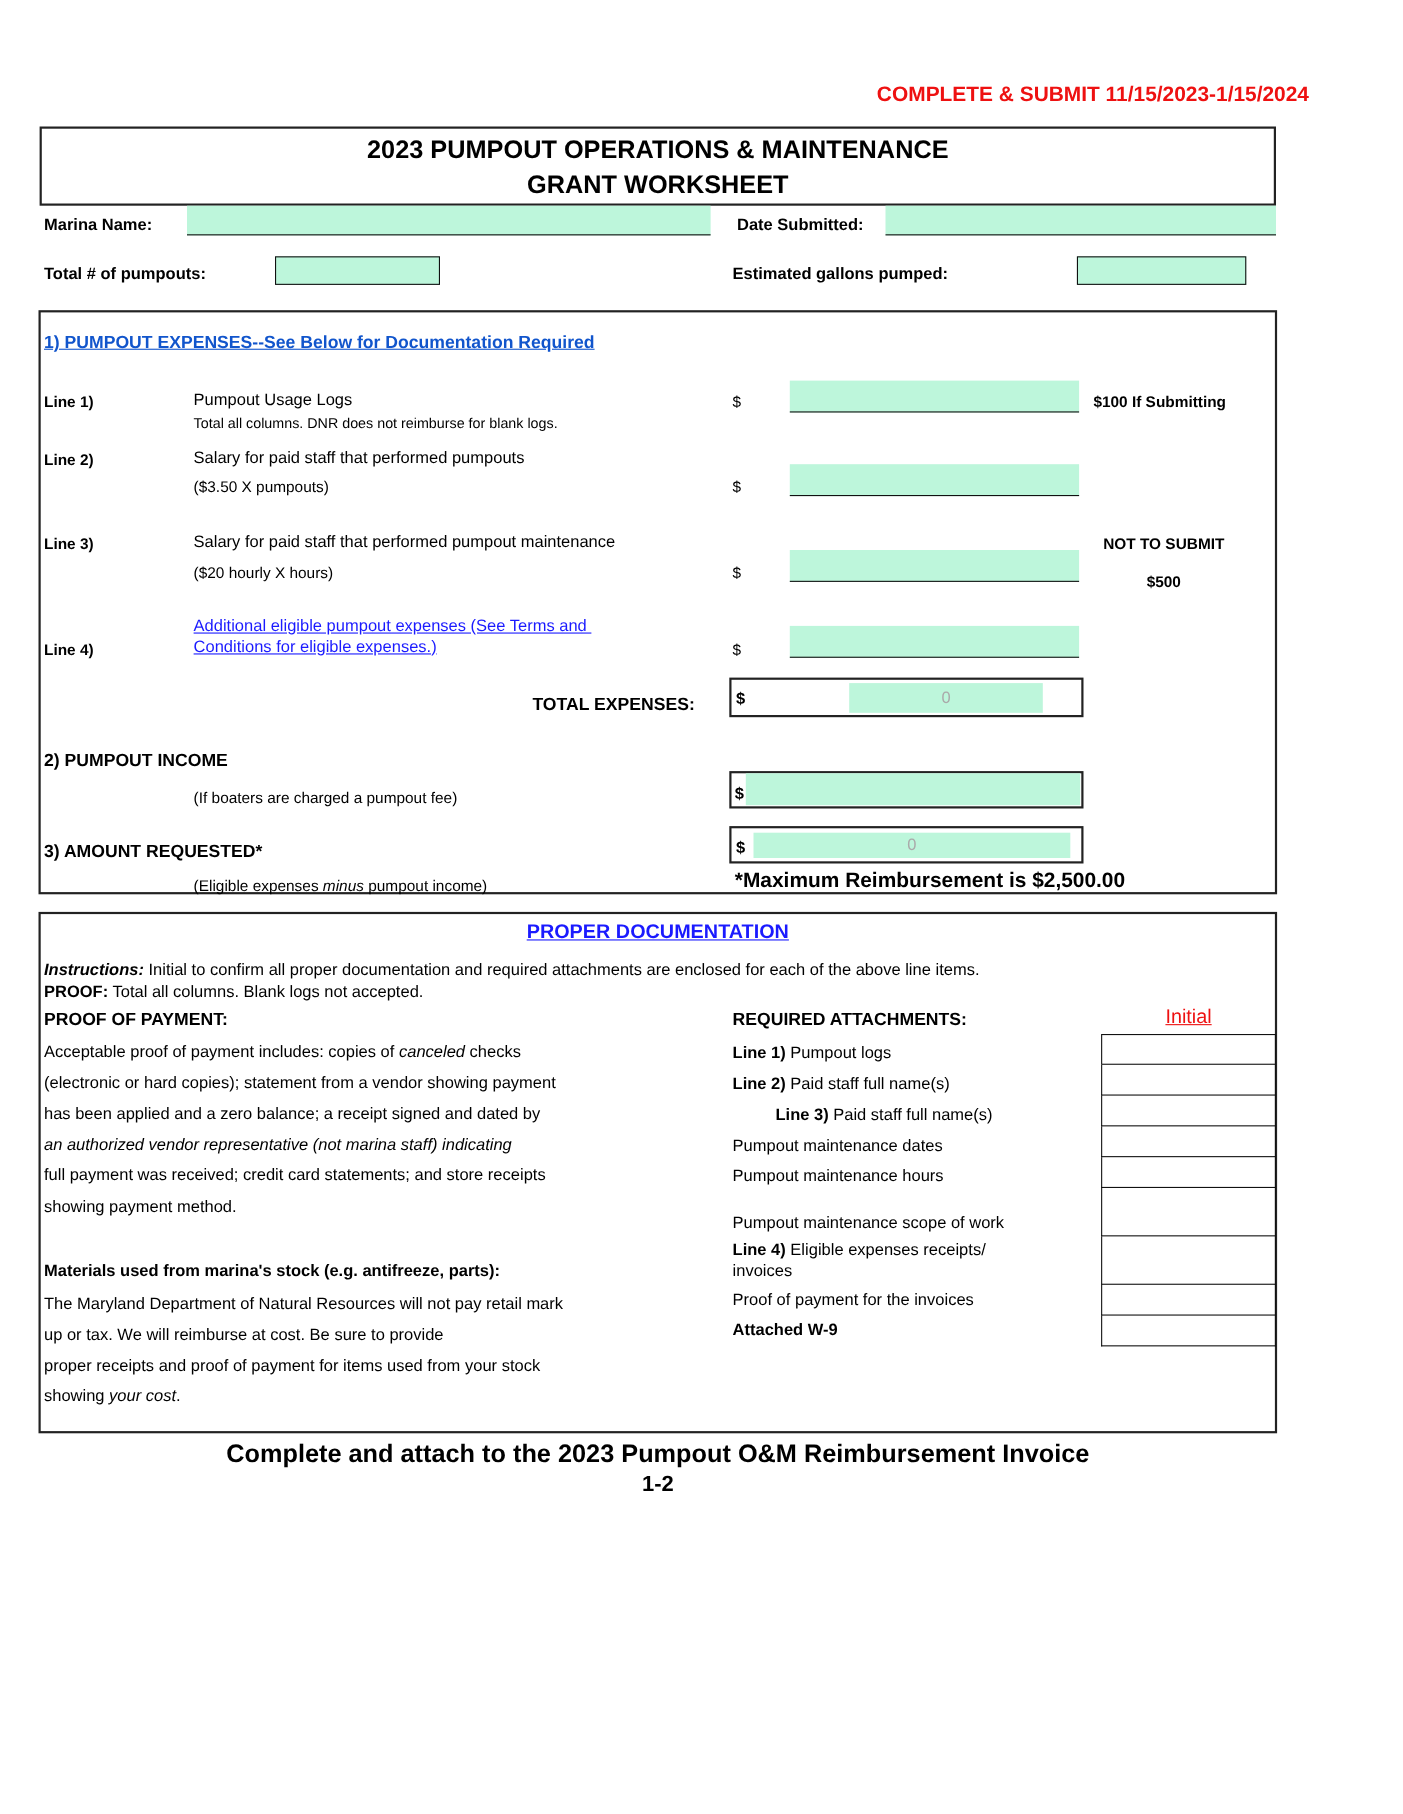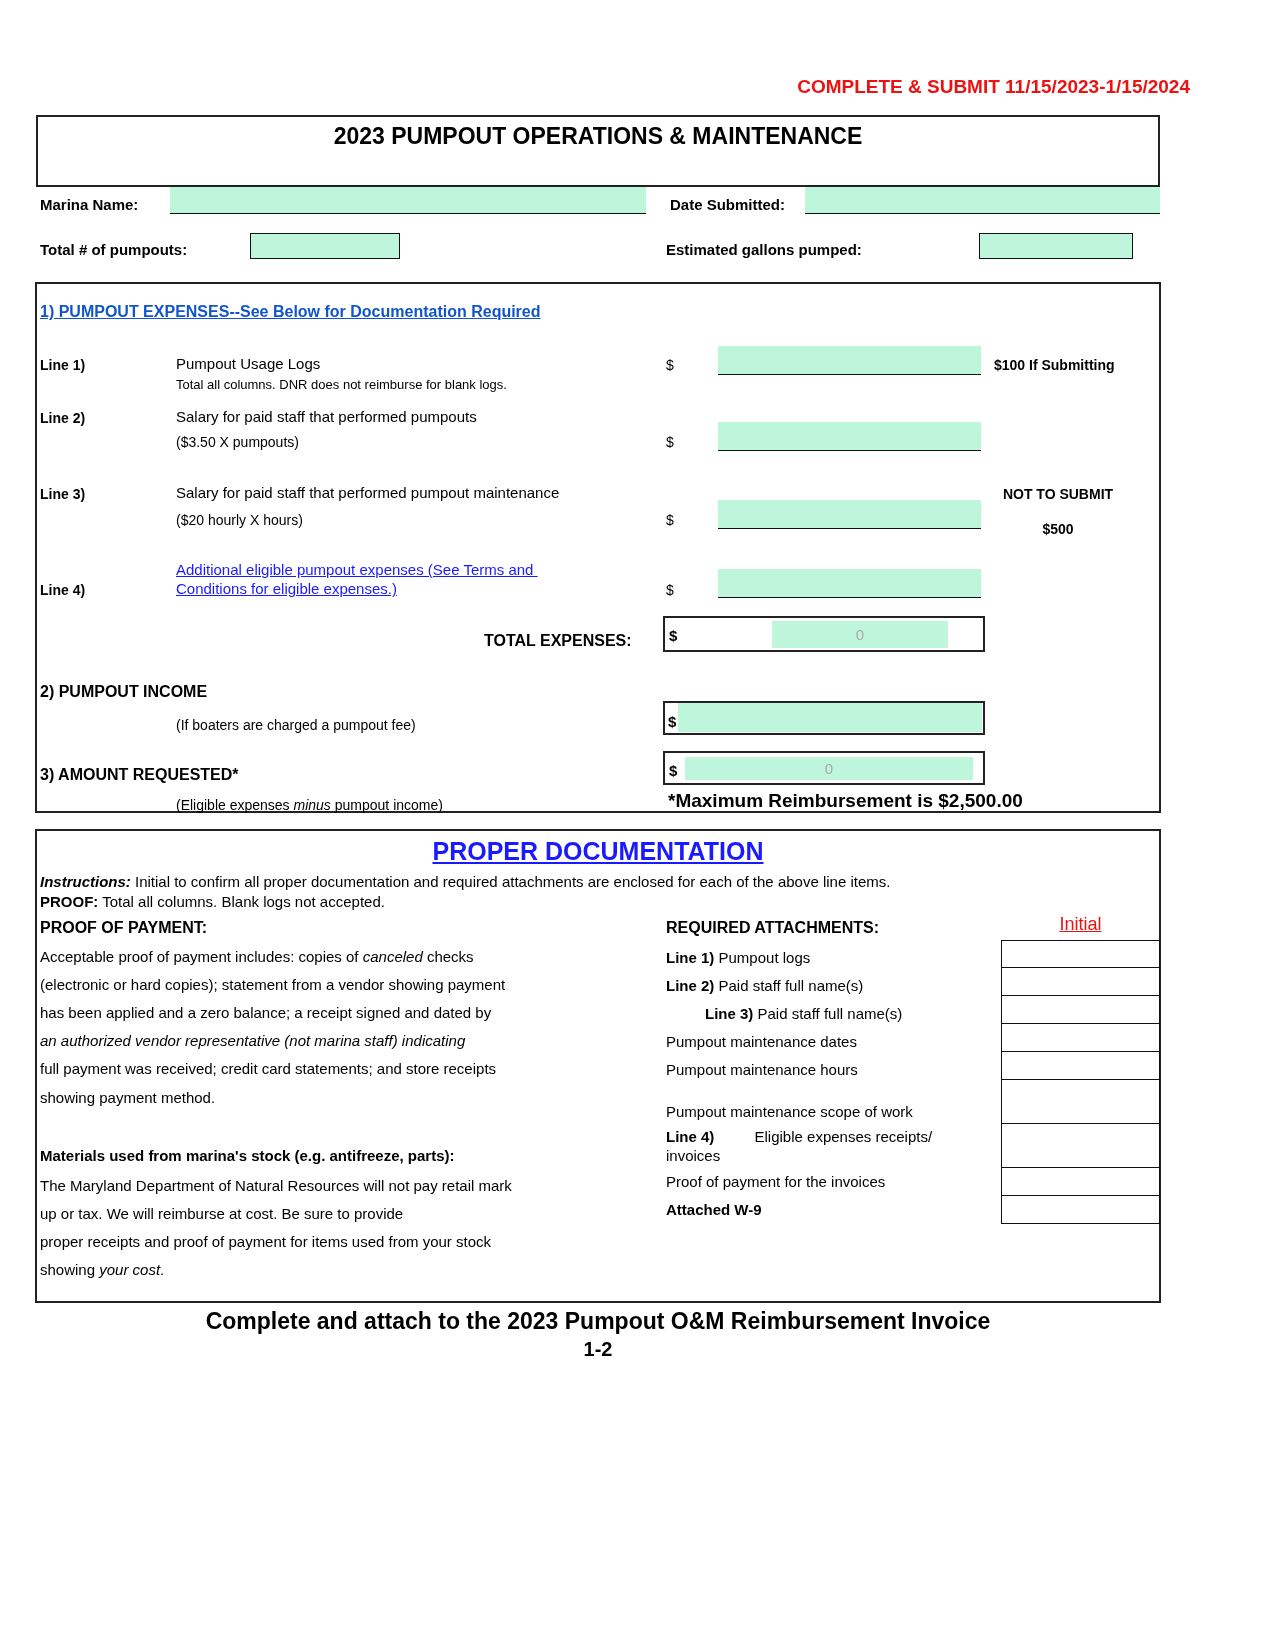--- a/index.html
+++ b/index.html
@@ -22,20 +22,21 @@
   .gray-zero { color:#aaa; font-size:15px; text-align:center; }
   .init-cell { border:1px solid #111; border-top:none; box-sizing:border-box; left:1001px; width:159px; }
 </style>
 </head>
 <body>
 
 <div class="abs red-banner">COMPLETE &amp; SUBMIT 11/15/2023-1/15/2024</div>
 
 <div class="abs title-box">
   <div>2023 PUMPOUT OPERATIONS &amp; MAINTENANCE</div>
+  <div>GRANT WORKSHEET</div>
 </div>
 
 <div class="abs lbl-bold" style="left:40px;top:196px;">Marina Name:</div>
 <div class="abs green uline" style="left:170px;top:187px;width:476px;height:26px;"></div>
 
 <div class="abs lbl-bold" style="left:670px;top:196px;">Date Submitted:</div>
 <div class="abs green uline" style="left:805px;top:187px;width:355px;height:26px;"></div>
 
 <div class="abs lbl-bold" style="left:40px;top:241px;">Total # of pumpouts:</div>
 <div class="abs green boxed" style="left:250px;top:233px;width:150px;height:26px;"></div>
@@ -93,21 +94,21 @@
 
 <div class="abs lbl-bold t16" style="left:40px;top:766px;">3) AMOUNT REQUESTED*</div>
 <div class="abs t14" style="left:176px;top:797px;"><span style="white-space:pre;">(Eligible expenses </span><em>minus</em><span style="white-space:pre;"> pumpout income)</span></div>
 <div class="abs thick-box" style="left:663px;top:751px;width:322px;height:34px;">
   <span class="abs lbl-bold" style="left:4px;top:9px;">$</span>
   <div class="abs green gray-zero" style="left:20px;top:4px;width:288px;height:23px;line-height:23px;">0</div>
 </div>
 <div class="abs lbl-bold" style="left:668px;top:790px;font-size:19px;">*Maximum Reimbursement is $2,500.00</div>
 
 <div class="abs section" style="left:35px;top:829px;width:1126px;height:474px;"></div>
-<div class="abs link2" style="left:0;width:1196px;top:837px;text-align:center;font-size:25px;font-weight:bold;"><span>PROPER DOCUMENTATION</span></div>
+<div class="abs link2" style="left:0;width:1196px;top:837px;text-align:center;font-size:18px;font-weight:bold;"><span>PROPER DOCUMENTATION</span></div>
 
 <div class="abs t15" style="left:40px;top:873px;"><b><i>Instructions:</i></b><span> Initial to confirm all proper documentation and required attachments are enclosed for each of the above line items.</span></div>
 <div class="abs t15" style="left:40px;top:893px;"><b>PROOF:</b><span> Total all columns. Blank logs not accepted.</span></div>
 
 <div class="abs lbl-bold" style="left:40px;top:919px;font-size:16px;">PROOF OF PAYMENT:</div>
 
 <div id="proof-lines" class="abs t15" style="left:40px;top:948px;">
     <div class="abs" style="left: 0px; top: 0px; white-space: nowrap;"><span style="white-space: pre;">Acceptable proof of payment includes: copies of </span><i>canceled</i><span style="white-space: pre;"> checks</span></div>
     <div class="abs" style="left: 0px; top: 28px; white-space: nowrap;"><span style="white-space: pre;">(electronic or hard copies); statement from a vendor showing payment</span><i></i><span style="white-space: pre;"></span></div>
     <div class="abs" style="left: 0px; top: 56px; white-space: nowrap;"><span style="white-space: pre;">has been applied and a zero balance; a receipt signed and dated by</span><i></i><span style="white-space: pre;"></span></div>
@@ -133,21 +134,21 @@
     <div class="abs t15" style="left: 666px; top: 976px; line-height: 19px;"><b>Line 2)</b><span style="white-space: pre;"> Paid staff full name(s)</span></div>
     <div class="abs init-cell" style="top: 968px; height: 28px;"></div>
     <div class="abs t15" style="left: 666px; top: 1004px; line-height: 19px; margin-left: 39px;"><b>Line 3)</b><span style="white-space: pre;"> Paid staff full name(s)</span></div>
     <div class="abs init-cell" style="top: 996px; height: 28px;"></div>
     <div class="abs t15" style="left: 666px; top: 1032px; line-height: 19px;"><b></b><span style="white-space: pre;">Pumpout maintenance dates</span></div>
     <div class="abs init-cell" style="top: 1024px; height: 28px;"></div>
     <div class="abs t15" style="left: 666px; top: 1060px; line-height: 19px;"><b></b><span style="white-space: pre;">Pumpout maintenance hours</span></div>
     <div class="abs init-cell" style="top: 1052px; height: 28px;"></div>
     <div class="abs t15" style="left: 666px; top: 1102px; line-height: 19px;"><b></b><span style="white-space: pre;">Pumpout maintenance scope of work</span></div>
     <div class="abs init-cell" style="top: 1080px; height: 44px;"></div>
-    <div class="abs t15" style="left: 666px; top: 1127px; line-height: 19px;"><b>Line 4)</b><span style="white-space: pre; padding-left: 36px;"> Eligible expenses receipts/</span><div>invoices</div></div>
+    <div class="abs t15" style="left: 666px; top: 1127px; line-height: 19px;"><b>Line 4)</b><span style="white-space: pre;"> Eligible expenses receipts/</span><div>invoices</div></div>
     <div class="abs init-cell" style="top: 1124px; height: 44px;"></div>
     <div class="abs t15" style="left: 666px; top: 1172px; line-height: 19px;"><b></b><span style="white-space: pre;">Proof of payment for the invoices</span></div>
     <div class="abs init-cell" style="top: 1168px; height: 28px;"></div>
     <div class="abs t15" style="left: 666px; top: 1200px; line-height: 19px;"><b>Attached W-9</b><span style="white-space: pre;"></span></div>
     <div class="abs init-cell" style="top: 1196px; height: 28px;"></div>
   </div>
 
 <div class="abs lbl-bold" style="left:0;width:1196px;top:1308px;text-align:center;font-size:23px;">Complete and attach to the 2023 Pumpout O&amp;M Reimbursement Invoice</div>
 <div class="abs lbl-bold" style="left:0;width:1196px;top:1338px;text-align:center;font-size:20px;">1-2</div>
 

